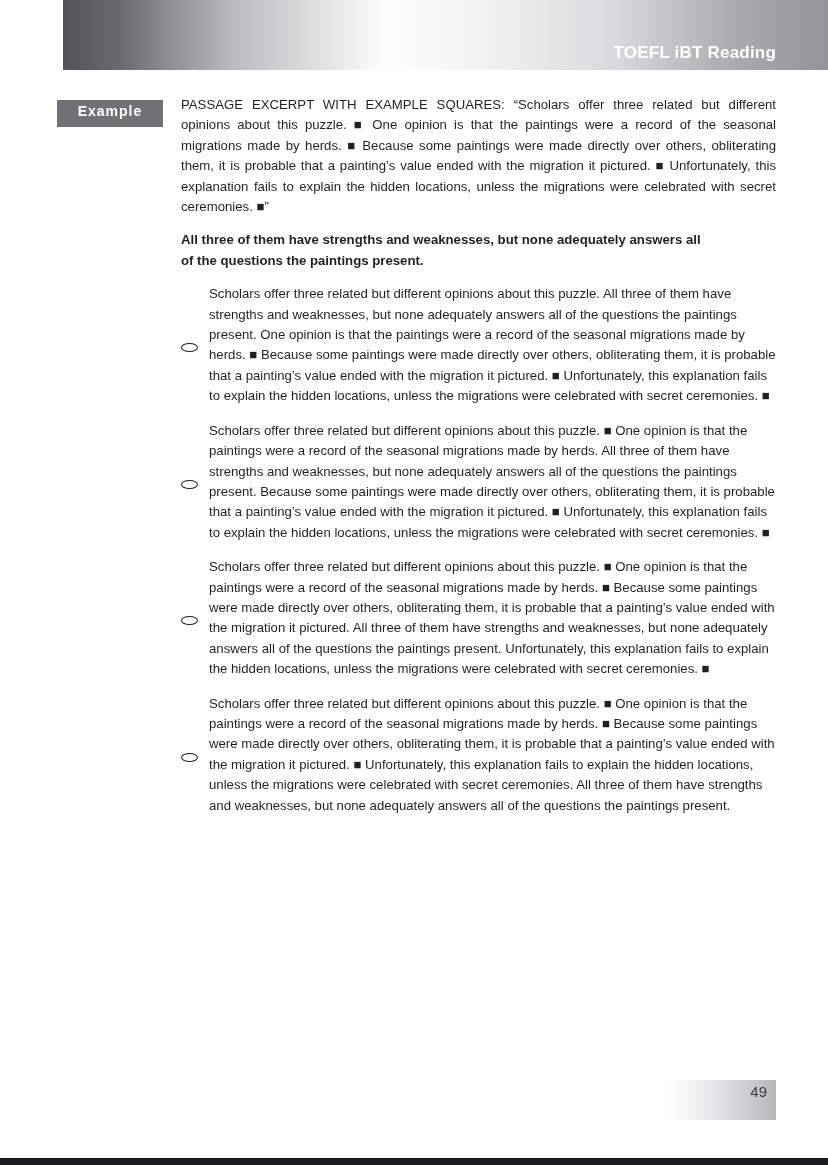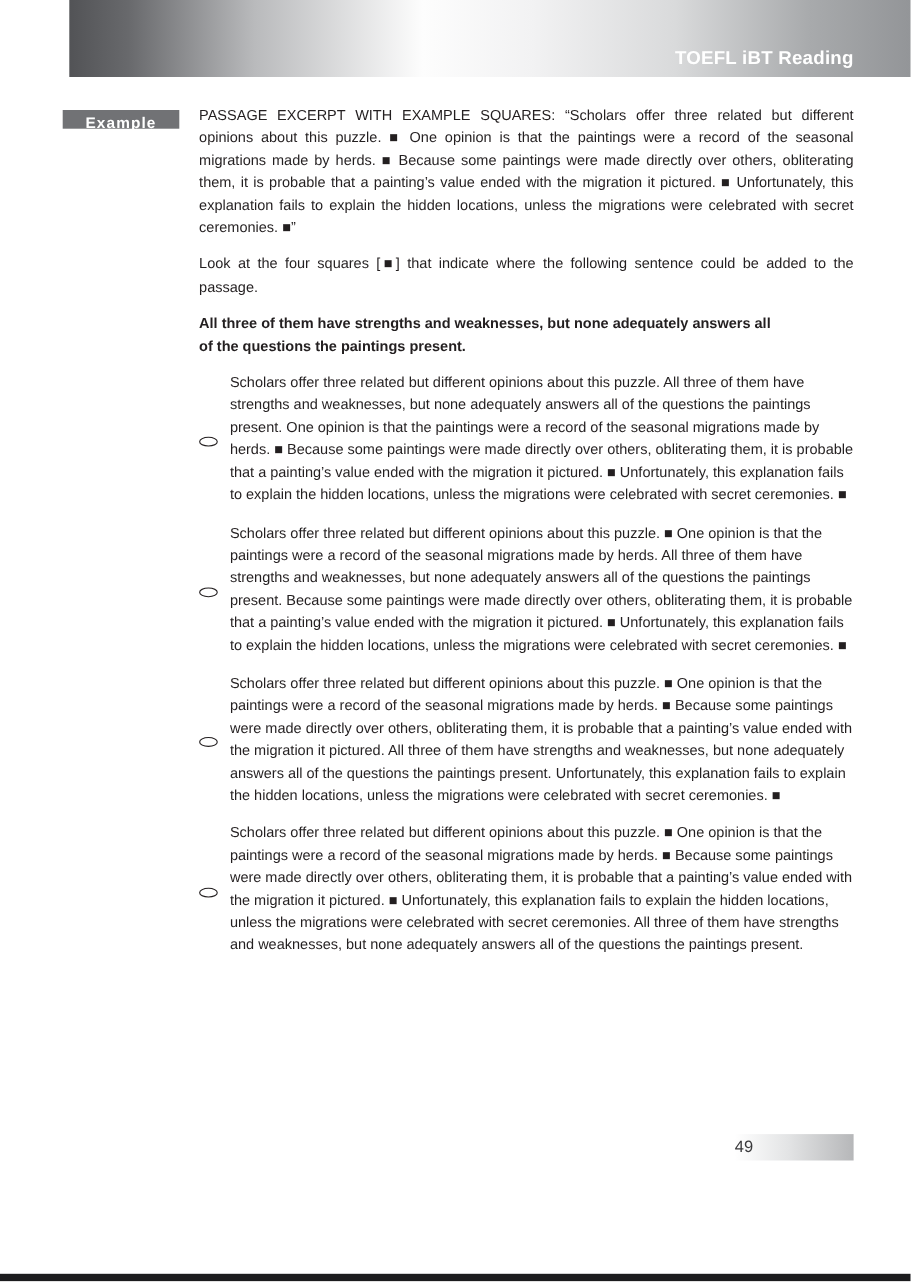--- a/index.html
+++ b/index.html
@@ -31,21 +31,21 @@
     right: 52px; bottom: 7px;
     color: #ffffff;
     font-weight: bold;
     font-size: 17px;
     letter-spacing: 0.2px;
   }
 
   .example-label {
     position: absolute;
     left: 57px; top: 100px;
-    width: 106px; height: 17px;
+    width: 106px; height: 27px;
     background: #717275;
     color: #ffffff;
     font-weight: bold;
     font-size: 14px;
     line-height: 23px;
     text-align: center;
     letter-spacing: 1px;
   }
 
   .content {
@@ -82,23 +82,24 @@
     margin-right: 11px;
     background: #ffffff;
     cursor: pointer;
   }
   .option-text { flex: 1 1 auto; }
 
   .bold-seg { font-weight: normal; }
 
   .page-number-strip {
     position: absolute;
-    left: 668px; top: 1031px;
-    width: 108px; height: 24px;
+    left: 668px; top: 1080px;
+    width: 108px; height: 40px;
     background: linear-gradient(90deg, #ffffff 0%, #e3e4e5 45%, #b6b7b9 100%);
+    text-align: right;
     line-height: 24px;
   }
   .page-number {
     font-size: 15px;
     color: #3a3a3c;
     padding-right: 9px;
     font-weight: normal;
   }
 
   .bottom-bar {
@@ -116,21 +117,20 @@
   <div class="top-bar">
     <span class="top-title">TOEFL iBT Reading</span>
   </div>
 
   <div class="example-label">Example</div>
 
   <div class="content">
 
     <p class="passage justify"><span class="bold-seg">PASSAGE EXCERPT WITH EXAMPLE SQUARES:</span><span> “Scholars offer three related but different opinions about this puzzle. ■ One opinion is that the paintings were a record of the seasonal migrations made by herds. ■ Because some paintings were made directly over others, obliterating them, it is probable that a painting’s value ended with the migration it pictured. ■ Unfortunately, this explanation fails to explain the hidden locations, unless the migrations were celebrated with secret ceremonies. ■”</span></p>
 
-    <p class="instructions justify">Look at the four squares [■] that indicate where the following sentence could be added to the passage.</p>
 
     <p class="insert-sentence">All three of them have strengths and weaknesses, but none adequately answers all of the questions the paintings present.</p>
 
 
     <div class="option">
       <span class="oval"></span>
       <div class="option-text"><span>Scholars offer three related but different opinions about this puzzle. </span><span class="bold-seg">All three of them have strengths and weaknesses, but none adequately answers all of the questions the paintings present.</span><span> One opinion is that the paintings were a record of the seasonal migrations made by herds. ■ Because some paintings were made directly over others, obliterating them, it is probable that a painting’s value ended with the migration it pictured. ■ Unfortunately, this explanation fails to explain the hidden locations, unless the migrations were celebrated with secret ceremonies. ■</span></div>
     </div>
 
     <div class="option">

